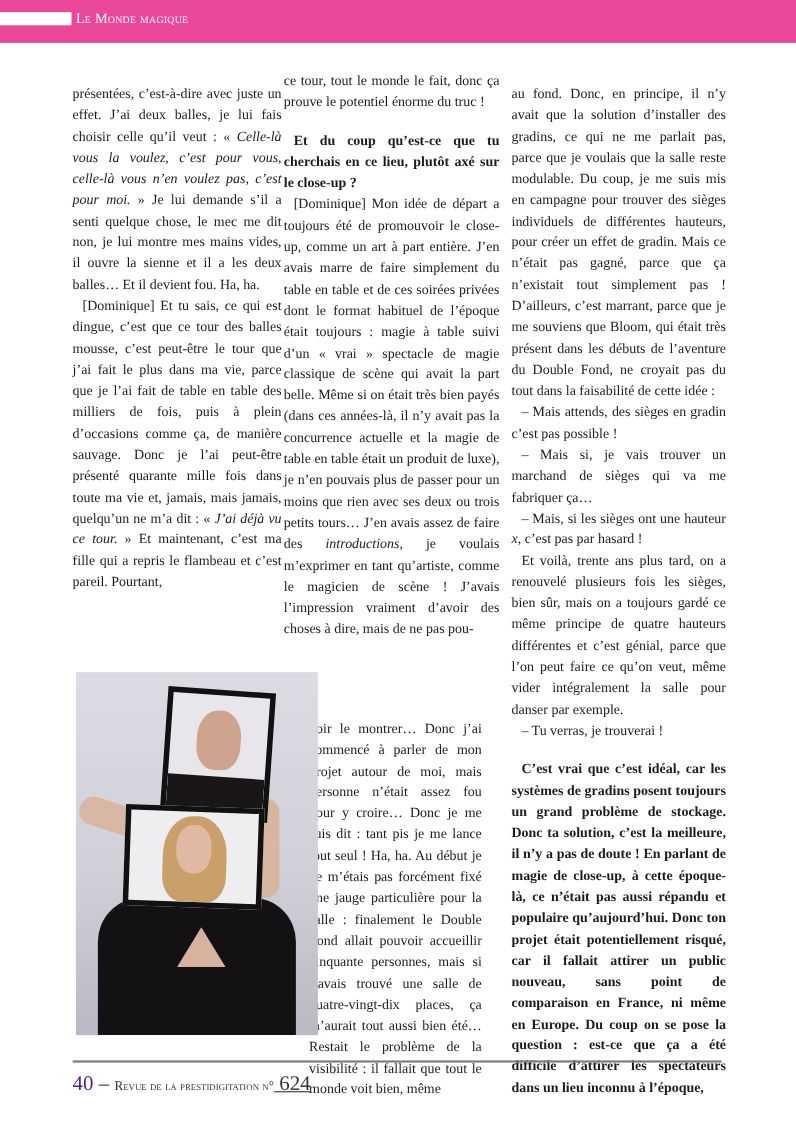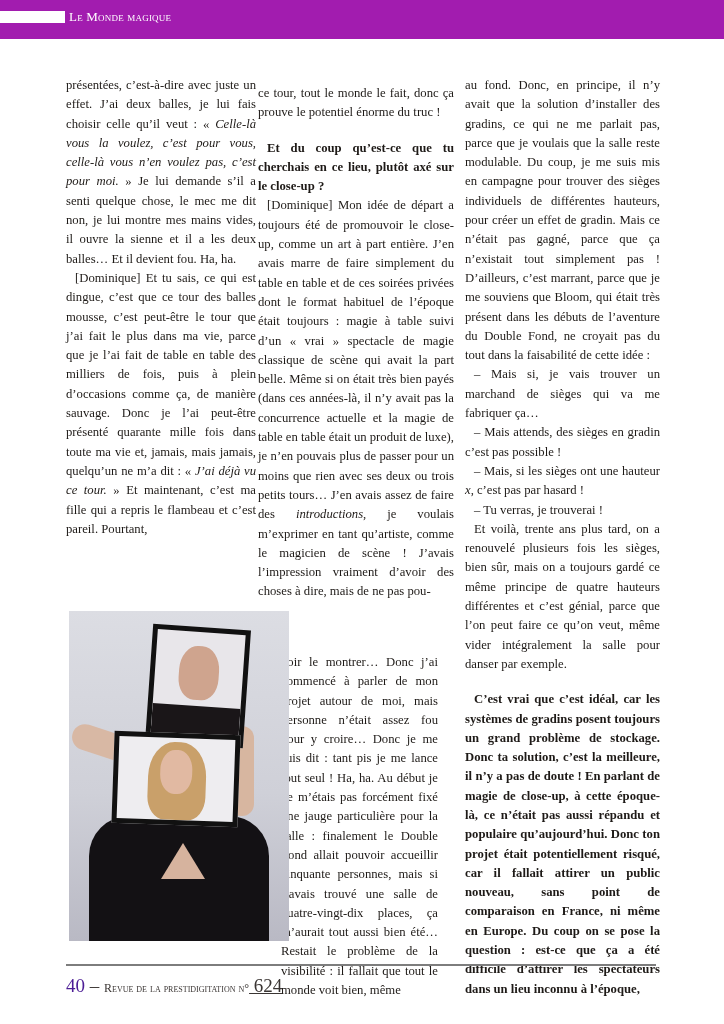--- a/index.html
+++ b/index.html
@@ -1,31 +1,31 @@
 <!DOCTYPE html>
 <html><head>
 <meta charset="utf-8">
 <style>
   html, body { margin: 0; padding: 0; background: #ffffff; }
   body { width: 724px; height: 1024px; position: relative; overflow: hidden;
          font-family: "Liberation Serif", "DejaVu Serif", serif; color: #1e1a17; }
 
-  .header-band { position: absolute; left: 0; top: 0; width: 724px; height: 39px; background: #a21caf; }
+  .header-band { position: absolute; left: 0; top: 0; width: 724px; height: 39px; background: #ec4899; }
   .header-white-bar { position: absolute; left: 0; top: 11px; width: 65px; height: 12px; background: #ffffff; }
   .header-title { position: absolute; left: 69px; top: 9px; color: #ffffff; font-size: 13px;
                   font-variant: small-caps; letter-spacing: 0.2px; line-height: 16px; white-space: nowrap; }
 
   .col { position: absolute; font-size: 12.7px; line-height: 19.3px; text-align: justify; }
   .col p { margin: 0; text-indent: 9px; }
   .col p.noindent { text-indent: 0; }
   .col p.q { font-weight: bold; margin-top: 16px; }
   .col em { }
 
   .col1 { left: 66px; top: 76px; width: 190px; }
-  .col2 { left: 258px; top: 84px; width: 196px; }
+  .col2 { left: 258px; top: 64px; width: 196px; }
   .col2b { left: 281px; top: 653px; width: 157px; }
   .col3 { left: 465px; top: 76px; width: 195px; }
 
   .photo { position: absolute; left: 69px; top: 611px; width: 220px; height: 330px;
            background: linear-gradient(180deg, #dcdde3 0%, #cfd0d8 55%, #b9b9c4 100%); overflow: hidden; }
   .photo .body-shape { position: absolute; left: 20px; top: 205px; width: 180px; height: 130px;
            background: #131114; border-radius: 40px 40px 0 0; }
   .photo .arm-left { position: absolute; left: 2px; top: 120px; width: 70px; height: 26px;
            background: #d8b8a4; border-radius: 14px; transform: rotate(18deg); }
   .photo .arm-right { position: absolute; left: 160px; top: 115px; width: 25px; height: 90px;
@@ -70,25 +70,25 @@
   <p class="q">Et du coup qu’est-ce que tu cherchais en ce lieu, plutôt axé sur le close-up ?</p>
   <p><span>[Dominique] Mon idée de départ a toujours été de promouvoir le close-up, comme un art à part entière. J’en avais marre de faire simplement du table en table et de ces soirées privées dont le format habituel de l’époque était toujours : magie à table suivi d’un « vrai » spectacle de magie classique de scène qui avait la part belle. Même si on était très bien payés (dans ces années-là, il n’y avait pas la concurrence actuelle et la magie de table en table était un produit de luxe), je n’en pouvais plus de passer pour un moins que rien avec ses deux ou trois petits tours… J’en avais assez de faire des </span><em>introductions</em><span>, je voulais m’exprimer en tant qu’artiste, comme le magicien de scène ! J’avais l’impression vraiment d’avoir des choses à dire, mais de ne pas pou-</span></p>
 </div>
 
 <div class="col col2b">
   <p class="noindent">voir le montrer… Donc j’ai commencé à parler de mon projet autour de moi, mais personne n’était assez fou pour y croire… Donc je me suis dit : tant pis je me lance tout seul ! Ha, ha. Au début je ne m’étais pas forcément fixé une jauge particulière pour la salle : finalement le Double Fond allait pouvoir accueillir cinquante personnes, mais si j’avais trouvé une salle de quatre-vingt-dix places, ça m’aurait tout aussi bien été… Restait le problème de la visibilité : il fallait que tout le monde voit bien, même</p>
 </div>
 
 <div class="col col3">
   <p class="noindent">au fond. Donc, en principe, il n’y avait que la solution d’installer des gradins, ce qui ne me parlait pas, parce que je voulais que la salle reste modulable. Du coup, je me suis mis en campagne pour trouver des sièges individuels de différentes hauteurs, pour créer un effet de gradin. Mais ce n’était pas gagné, parce que ça n’existait tout simplement pas ! D’ailleurs, c’est marrant, parce que je me souviens que Bloom, qui était très présent dans les débuts de l’aventure du Double Fond, ne croyait pas du tout dans la faisabilité de cette idée :</p>
+  <p>– Mais attends, des sièges en gradin c’est pas possible !</p>
   <p>– Mais si, je vais trouver un marchand de sièges qui va me fabriquer ça…</p>
-  <p>– Mais attends, des sièges en gradin c’est pas possible !</p>
   <p><span>– Mais, si les sièges ont une hauteur </span><em>x</em><span>, c’est pas par hasard !</span></p>
+  <p>Et voilà, trente ans plus tard, on a renouvelé plusieurs fois les sièges, bien sûr, mais on a toujours gardé ce même principe de quatre hauteurs différentes et c’est génial, parce que l’on peut faire ce qu’on veut, même vider intégralement la salle pour danser par exemple.</p>
   <p>– Tu verras, je trouverai !</p>
-  <p>Et voilà, trente ans plus tard, on a renouvelé plusieurs fois les sièges, bien sûr, mais on a toujours gardé ce même principe de quatre hauteurs différentes et c’est génial, parce que l’on peut faire ce qu’on veut, même vider intégralement la salle pour danser par exemple.</p>
   <p class="q">C’est vrai que c’est idéal, car les systèmes de gradins posent toujours un grand problème de stockage. Donc ta solution, c’est la meilleure, il n’y a pas de doute ! En parlant de magie de close-up, à cette époque-là, ce n’était pas aussi répandu et populaire qu’aujourd’hui. Donc ton projet était potentiellement risqué, car il fallait attirer un public nouveau, sans point de comparaison en France, ni même en Europe. Du coup on se pose la question : est-ce que ça a été difficile d’attirer les spectateurs dans un lieu inconnu à l’époque,</p>
 </div>
 
 <div class="photo" title="Portrait photo: a man and a woman each holding a black picture frame around their faces, stacked vertically">
   <div class="arm-left"></div>
   <div class="arm-right"></div>
   <div class="body-shape"></div>
   <div class="hands"></div>
   <div class="frame-top">
     <div class="shirt"></div>

